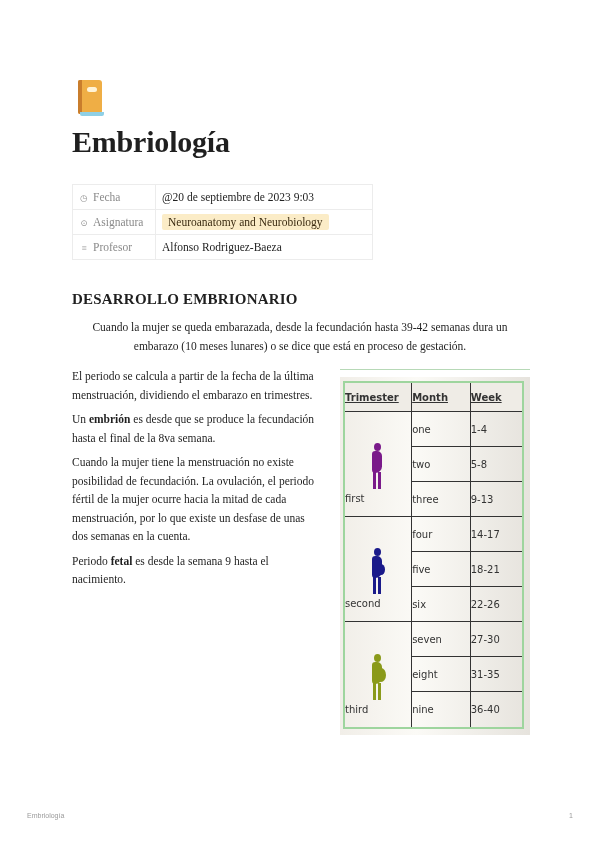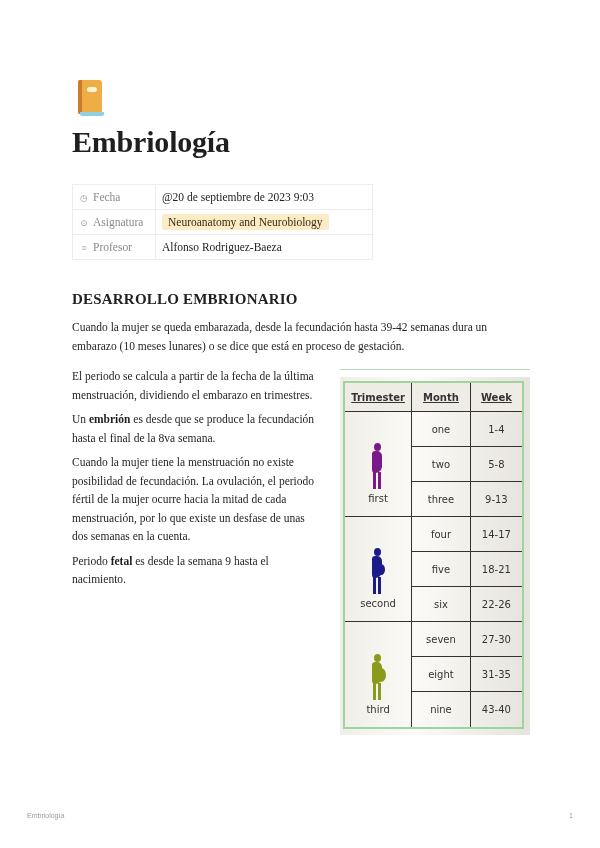--- a/index.html
+++ b/index.html
@@ -18,33 +18,33 @@
   .props { margin-top: 24px; border-collapse: collapse; width: 301px; font-size: 11.5px; }
   .props td { border: 1px solid #ececec; height: 24px; padding: 0 6px; vertical-align: middle; }
   .props td.k { width: 70px; color: #8a8a8a; }
   .props td.v { color: #222; }
   .props .ico { display: inline-block; width: 10px; margin-right: 4px; color: #9a9a9a; font-size: 9px; text-align: center; }
   .tag { background: #fbecc7; padding: 2px 6px; border-radius: 2px; color: #3a2a10; }
   .dt { color: #777; }
 
   h2 { margin: 26px 0 0 0; font-size: 15px; font-weight: bold; line-height: 26px; letter-spacing: 0.2px; }
   p { margin: 0; font-size: 11.5px; line-height: 18.5px; }
-  .intro { margin-top: 6px; width: 456px; }
+  .intro { margin-top: 6px; width: 456px; text-align: center; }
 
   .cols { position: relative; margin-top: 12px; }
   .left { width: 245px; }
   .left p { margin-bottom: 6px; }
 
   .fig { position: absolute; left: 268px; top: 10px; width: 190px; height: 358px;
          background: linear-gradient(90deg, #f1eee8 0%, #fbfaf6 40%, #e6e3dd 100%); }
   .fig-top { position: absolute; left: 0; top: -8px; width: 190px; height: 1px; background: #b7d9b7; }
   .fig table { position: absolute; left: 3px; top: 4px; width: 181px; height: 348px;
                border-collapse: collapse; border: 2px solid #9ed59e;
                font-family: "DejaVu Sans", sans-serif; font-size: 10px; color: #333; }
-  .fig td, .fig th { border: 1px solid #333; text-align: center; padding: 0; margin-left: 14px; }
+  .fig td, .fig th { border: 1px solid #333; text-align: left; padding: 0; margin-left: 14px; }
   .fig th { height: 28px; font-weight: bold; text-decoration: underline; color: #333; font-size: 10px; background: #efece6; }
   .fig td.tri { width: 62px; position: relative; vertical-align: bottom; }
   .fig td.mo { width: 54px; }
   .fig td.wk { width: 48px; }
   .tri-label { display: block; padding-bottom: 12px; font-size: 10px; }
   .figure { display: block; margin: 0 auto 2px auto; width: 22px; height: 48px; position: relative; }
   .figure .head { position: absolute; left: 7px; top: 0; width: 7px; height: 8px; border-radius: 50%; }
   .figure .body { position: absolute; left: 5px; top: 8px; width: 10px; height: 22px; border-radius: 4px 6px 8px 4px; }
   .figure .belly { position: absolute; left: 9px; top: 14px; width: 10px; height: 14px; border-radius: 50%; }
   .figure .leg { position: absolute; top: 29px; width: 3px; height: 17px; }
@@ -163,21 +163,21 @@
           </td>
           <td class="mo">seven</td>
           <td class="wk">27-30</td>
         </tr>
         <tr>
           <td class="mo">eight</td>
           <td class="wk">31-35</td>
         </tr>
         <tr>
           <td class="mo">nine</td>
-          <td class="wk">43-40</td>
+          <td class="wk">36-40</td>
         </tr>
       </tbody>
         </table>
     </div>
   </div>
 </div>
 
 <div class="footer">
   <span>Embriología</span>
   <span>1</span>

